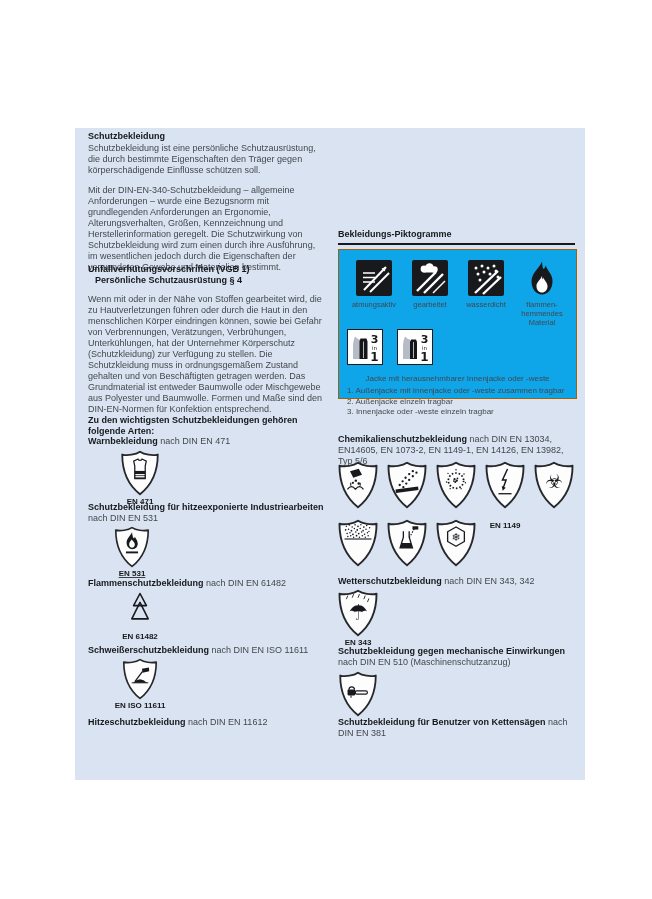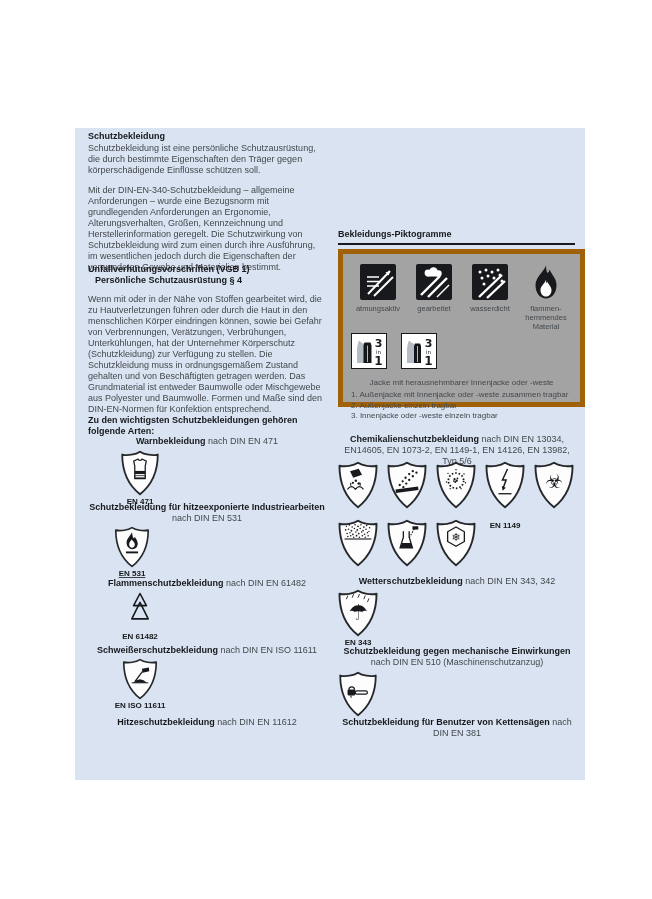--- a/index.html
+++ b/index.html
@@ -6,27 +6,27 @@
   .canvas{position:relative;width:652px;height:899px;background:#ffffff;overflow:hidden;
           font-family:"Liberation Sans",sans-serif;color:#3c4044;}
   .sheet{position:absolute;left:75px;top:128px;width:510px;height:652px;background:#d9e3f1;}
   .abs{position:absolute;}
   .col{position:absolute;top:0;height:652px;}
   .col-left{left:13px;width:242px;}
   .col-right{left:261px;width:242px;}
   h1,h2,h3,p{margin:0;padding:0;font-size:9px;line-height:11px;font-weight:normal;}
   .bold{font-weight:bold;color:#17191c;}
   .body-txt{color:#44484d;}
-  .type-head{font-size:9px;line-height:11px;color:#44484d;text-align:center;}
+  .type-head{font-size:9px;line-height:11px;color:#44484d;}
   .type-head b{color:#17191c;}
   .stack span{display:block;}
   .caption{font-size:8px;font-weight:bold;color:#17191c;text-align:center;margin-top:1px;}
   .icon-wrap svg{display:block;margin:0 auto;}
   .rule{position:absolute;height:2px;background:#17191c;}
-  .pikto-box{position:absolute;background:#a3a3a3;border:5px solid #a16207;}
+  .pikto-box{position:absolute;background:#0ea5e9;border:1px solid #a16207;}
   .pk-row{display:flex;gap:2px;padding:10px 6px 0 8px;}
   .pk-cell{width:54px;text-align:center;}
   .pk-sq{width:36px;height:36px;margin:0 auto;background:#17191c;border-radius:2px;}
   .pk-label{font-size:7.5px;line-height:9px;color:#44484d;margin-top:4px;}
   .pk-flame{width:36px;height:36px;margin:0 auto;}
   .jk-sq{width:34px;height:34px;background:#fff;border:1.4px solid #17191c;margin-right:10px;display:inline-block;}
   .pk-note{font-size:8px;line-height:10px;color:#44484d;padding:6px 8px 0 8px;text-align:center;}
   .pk-list{font-size:8px;line-height:10.5px;color:#44484d;padding:2px 8px 0 8px;}
   .shield-row{display:flex;gap:5px;}
   .sh{fill:#fdfdfe;stroke:#26282b;stroke-width:2.6;stroke-linejoin:round;}

